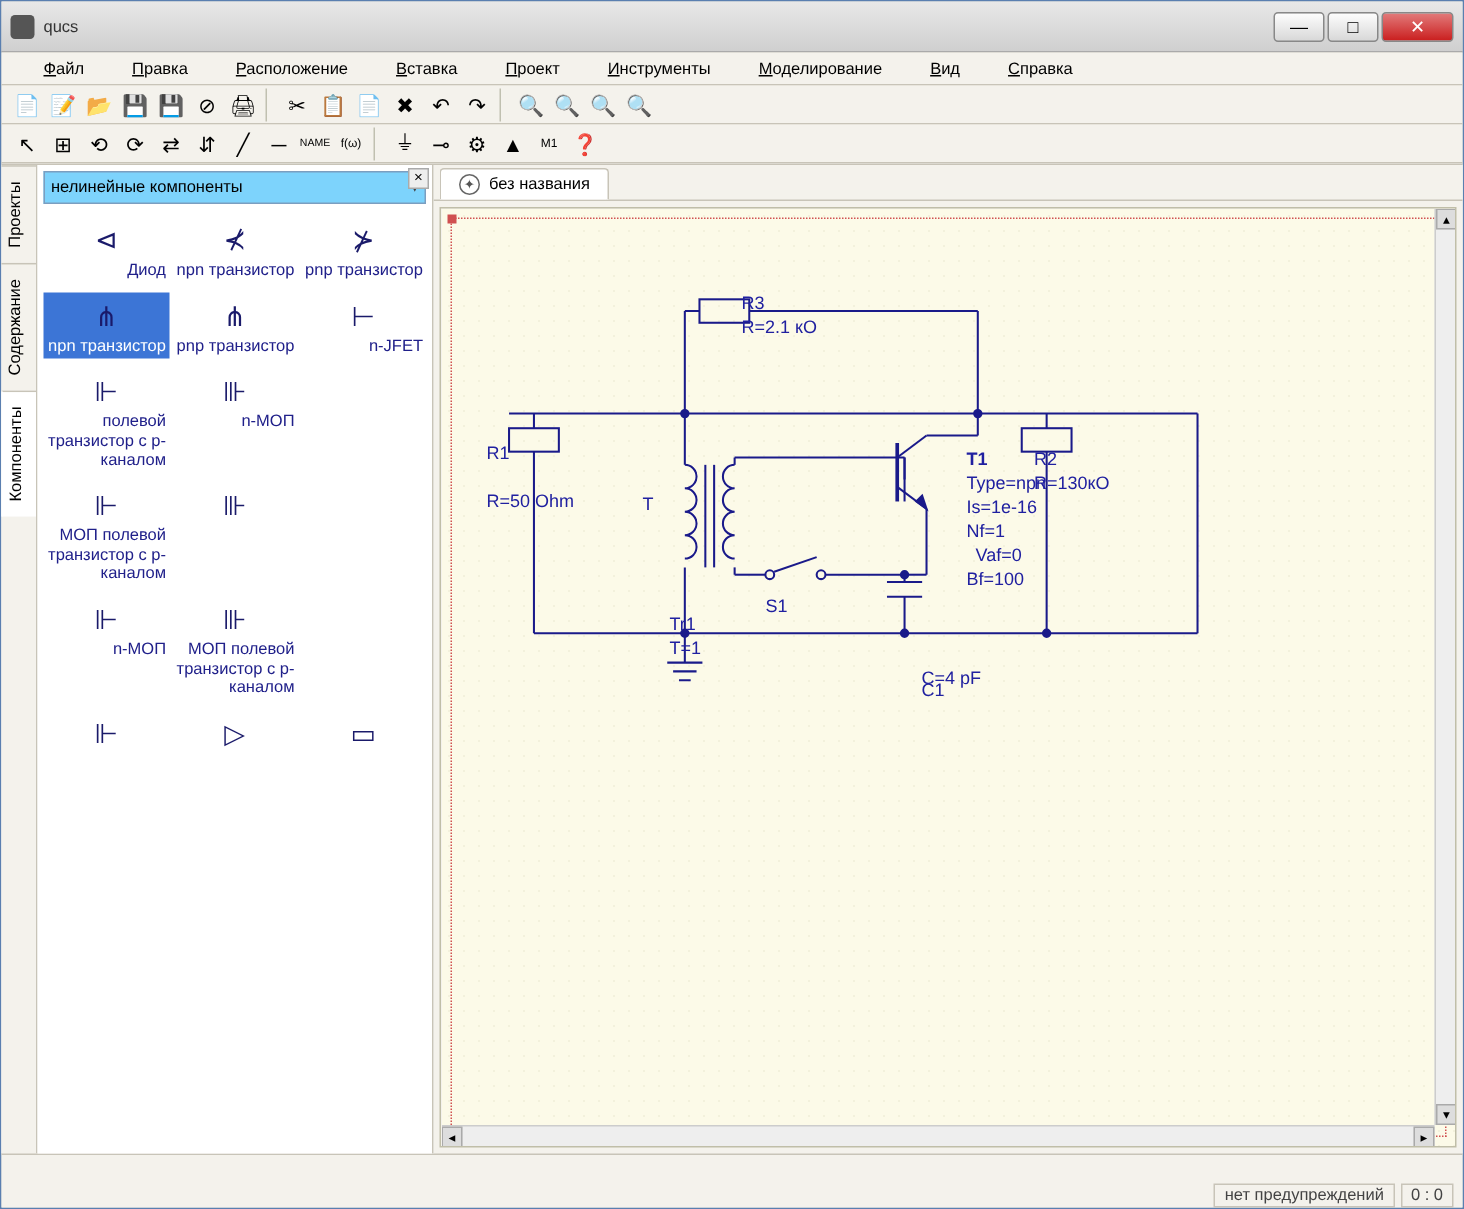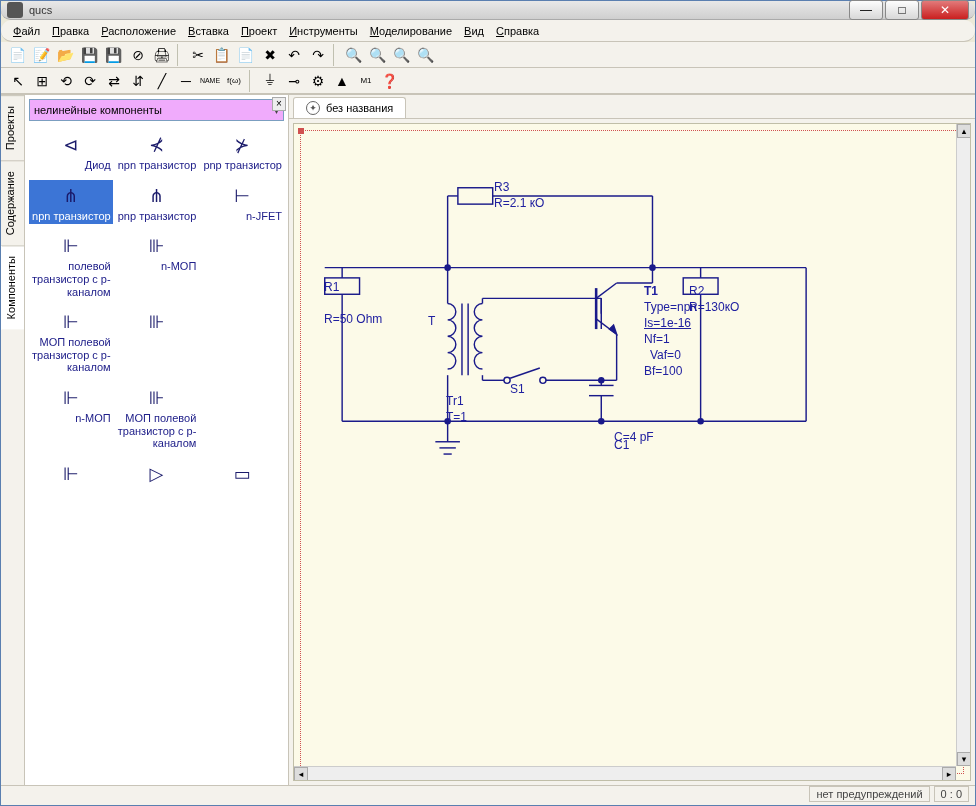--- a/index.html
+++ b/index.html
@@ -1,54 +1,54 @@
 <!DOCTYPE html>
 <html><head>
 <meta charset="utf-8">
 <style>
   * { box-sizing: border-box; margin: 0; padding: 0; }
   body { font-family: Tahoma, Arial, sans-serif; font-size: 11px; background: #fff; width: 976px; height: 806px; overflow: hidden; }
   .window { border: 1px solid #5a7fb0; width: 976px; height: 806px; display: flex; flex-direction: column; background: #ece9d8; }
-  .titlebar { height: 19px; background: linear-gradient(#e8e8e8,#cfcfcf); display: flex; align-items: center; padding: 0 6px; border-bottom: 1px solid #aaa; border-radius: 13px; }
+  .titlebar { height: 34px; background: linear-gradient(#e8e8e8,#cfcfcf); display: flex; align-items: center; padding: 0 6px; border-bottom: 1px solid #aaa; }
   .title-icon { width: 16px; height: 16px; background: #555; border-radius: 3px; margin-right: 6px; }
   .title-text { flex: 1; color: #333; }
   .winbtn { width: 34px; height: 20px; margin-left: 2px; border: 1px solid #888; border-radius: 3px; display: flex; align-items: center; justify-content: center; font-size: 12px; background: linear-gradient(#fdfdfd,#d8d8d8); }
   .winbtn.close { background: linear-gradient(#e27a7a,#ca1f1f); color: #fff; width: 48px; }
-  .menubar { height: 22px; background: #f4f2ec; border-bottom: 1px solid #c8c4b8; display: flex; align-items: center; padding: 0 6px; gap: 0; border-radius: 11px; }
+  .menubar { height: 22px; background: #f4f2ec; border-bottom: 1px solid #c8c4b8; display: flex; align-items: center; padding: 0 22px; gap: 20px; }
   .menu-item { padding: 2px 6px; cursor: default; }
   .menu-item u { text-decoration: underline; }
   .toolbar { height: 26px; background: #f4f2ec; border-bottom: 1px solid #c8c4b8; display: flex; align-items: center; padding: 1px 6px; gap: 2px; }
   .tbtn { width: 22px; height: 22px; border: 1px solid transparent; display: flex; align-items: center; justify-content: center; font-size: 14px; border-radius: 2px; }
   .tsep { width: 6px; height: 22px; border-left: 1px solid #c0c0b0; margin: 0 2px; }
   .client { flex: 1; display: flex; background: #fff; border-top: 1px solid #c8c4b8; }
   .sidetabs { width: 24px; background: #f4f2ec; border-right: 1px solid #c8c4b8; display: flex; flex-direction: column; }
   .sidetab { writing-mode: vertical-rl; transform: rotate(180deg); padding: 10px 3px; text-align: center; border-bottom: 1px solid #c8c4b8; font-size: 11px; cursor: default; }
   .sidetab.active { background: #fff; border-right: 1px solid #fff; position: relative; }
   .sidebar { width: 264px; background: #fff; border-right: 1px solid #c8c4b8; display: flex; flex-direction: column; position: relative; }
   .pal-close { position: absolute; right: 2px; top: 2px; width: 14px; height: 14px; font-size: 10px; text-align: center; border: 1px solid #aaa; background: #eee; }
-  .dropdown { margin: 4px; height: 22px; border: 1px solid #7b9ec0; background: #f0abfc; display: flex; align-items: center; padding: 0 4px; justify-content: space-between; }
+  .dropdown { margin: 4px; height: 22px; border: 1px solid #7b9ec0; background: #7dd3fc; display: flex; align-items: center; padding: 0 4px; justify-content: space-between; }
   .dropdown .dd-arrow { font-size: 10px; color: #444; }
   .palette { flex: 1; overflow-y: auto; padding: 4px; }
   .pal-grid { display: grid; grid-template-columns: repeat(3, 1fr); gap: 6px 2px; }
   .pal-item { text-align: center; font-size: 11px; color: #20208a; padding: 2px; cursor: default; }
   .pal-item.sel { background: #3c75d6; color: #fff; }
   .pal-icon { height: 28px; display: flex; align-items: center; justify-content: center; font-size: 18px; color: #1a1a6a; }
   .pal-label { line-height: 1.15; text-align: right; }
   .main { flex: 1; display: flex; flex-direction: column; background: #f4f2ec; }
   .tabbar { height: 24px; background: #f4f2ec; border-bottom: 1px solid #c8c4b8; display: flex; align-items: flex-end; padding: 0 4px; }
   .tab { padding: 3px 12px; border: 1px solid #c8c4b8; border-bottom: none; background: #fff; border-radius: 3px 3px 0 0; display: flex; align-items: center; gap: 6px; font-size: 11px; }
   .tab-icon { width: 14px; height: 14px; border: 1px solid #666; border-radius: 50%; display: flex; align-items: center; justify-content: center; font-size: 9px; color: #555; }
   .canvas-wrap { flex: 1; padding: 4px; display: flex; }
   .canvas { flex: 1; background: #fcfae8; border: 1px solid #c0bea8; position: relative; overflow: auto; }
   .canvas::before { content: ""; position: absolute; inset: 0; background-image: radial-gradient(#d8d5b8 0.5px, transparent 0.5px); background-size: 10px 10px; }
   .canvas-frame { position: absolute; left: 6px; top: 6px; right: 6px; bottom: 6px; border: 1px dotted #d05050; pointer-events: none; }
   .corner-dot { position: absolute; width: 6px; height: 6px; background: #d05050; }
   .schematic { position: absolute; left: 0; top: 0; width: 100%; height: 100%; }
   .sch-label { position: absolute; font-size: 12px; color: #2020a0; white-space: nowrap; }
-  .statusbar { height: 20px; background: #f4f2ec; border-top: 1px solid #c8c4b8; display: flex; justify-content: flex-end; align-items: flex-start; padding: 0 6px; gap: 4px; font-size: 11px; color: #444; }
+  .statusbar { height: 36px; background: #f4f2ec; border-top: 1px solid #c8c4b8; display: flex; justify-content: flex-end; align-items: flex-end; padding: 0 6px; gap: 4px; font-size: 11px; color: #444; }
   .status-cell { border: 1px solid #c8c4b8; padding: 0 6px; height: 16px; display: flex; align-items: center; }
   .scrollbar-h { position: absolute; left: 0; right: 14px; bottom: 0; height: 14px; background: #eee; border-top: 1px solid #ccc; }
   .scrollbar-v { position: absolute; top: 0; bottom: 14px; right: 0; width: 14px; background: #eee; border-left: 1px solid #ccc; }
   .scroll-btn { position: absolute; width: 14px; height: 14px; background: #ddd; border: 1px solid #aaa; font-size: 9px; text-align: center; line-height: 12px; }
 </style>
 </head>
 <body>
 
 <div class="window">
 
@@ -292,21 +292,21 @@
           <div class="sch-label" style="left:30px; top:156px;">R1</div>
           <div class="sch-label" style="left:30px; top:188px;">R=50 Ohm</div>
           <div class="sch-label" style="left:134px; top:190px;">T</div>
           <div class="sch-label" style="left:152px; top:270px;">Tr1</div>
           <div class="sch-label" style="left:152px; top:286px;">T=1</div>
           <div class="sch-label" style="left:216px; top:258px;">S1</div>
           <div class="sch-label" style="left:320px; top:290px;margin-top:24px;">C1</div>
           <div class="sch-label" style="left:320px; top:306px;">C=4 pF</div>
           <div class="sch-label" style="left:350px; top:160px;font-weight:bold;">T1</div>
           <div class="sch-label" style="left:350px; top:176px;">Type=npn</div>
-          <div class="sch-label" style="left:350px; top:192px;text-decoration:underline;">Is=1e-16</div>
+          <div class="sch-label" style="left:350px; top:192px;">Is=1e-16</div>
           <div class="sch-label" style="left:350px; top:208px;">Nf=1</div>
           <div class="sch-label" style="left:356px; top:224px;">Vaf=0</div>
           <div class="sch-label" style="left:350px; top:240px;">Bf=100</div>
           <div class="sch-label" style="left:395px; top:160px;">R2</div>
           <div class="sch-label" style="left:395px; top:176px;">R=130кО</div>
 
           <div class="scrollbar-h">
             <div class="scroll-btn" style="left:0">◂</div>
             <div class="scroll-btn" style="right:0">▸</div>
           </div>

